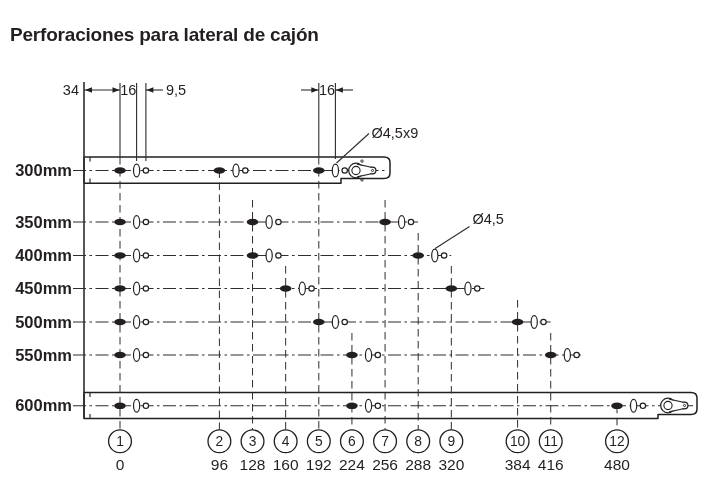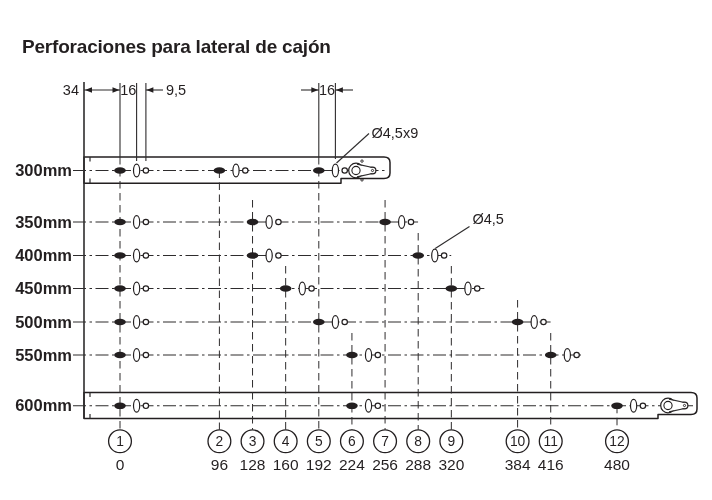--- a/index.html
+++ b/index.html
@@ -2,21 +2,21 @@
 <html><head>
 <meta charset="utf-8">
 <style>
   html,body{margin:0;padding:0;}
   body{
     width:712px;height:500px;position:relative;background:#ffffff;
     font-family:"Liberation Sans", sans-serif;overflow:hidden;
   }
   .canvas{position:absolute;inset:0;}
   h1.title{
-    position:absolute;left:10px;top:24px;margin:12px;
+    position:absolute;left:10px;top:24px;margin:0;
     font-size:19px;font-weight:700;letter-spacing:-0.2px;color:#231f20;
   }
   svg#diagram{position:absolute;left:0;top:0;}
   svg text{font-family:"Liberation Sans", sans-serif;fill:#231f20;}
 </style>
 </head>
 <body>
 
 <div class="canvas">
   <h1 class="title">Perforaciones para lateral de cajón</h1>

